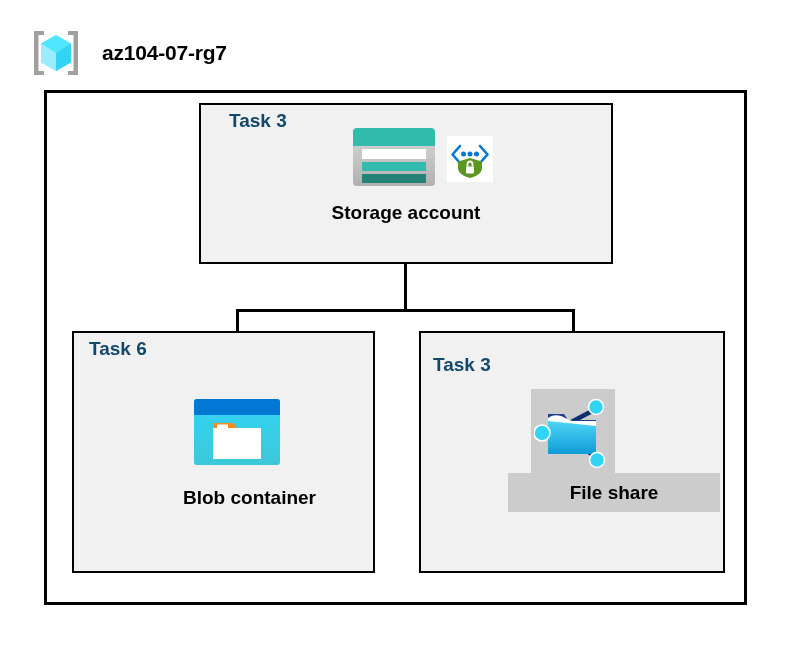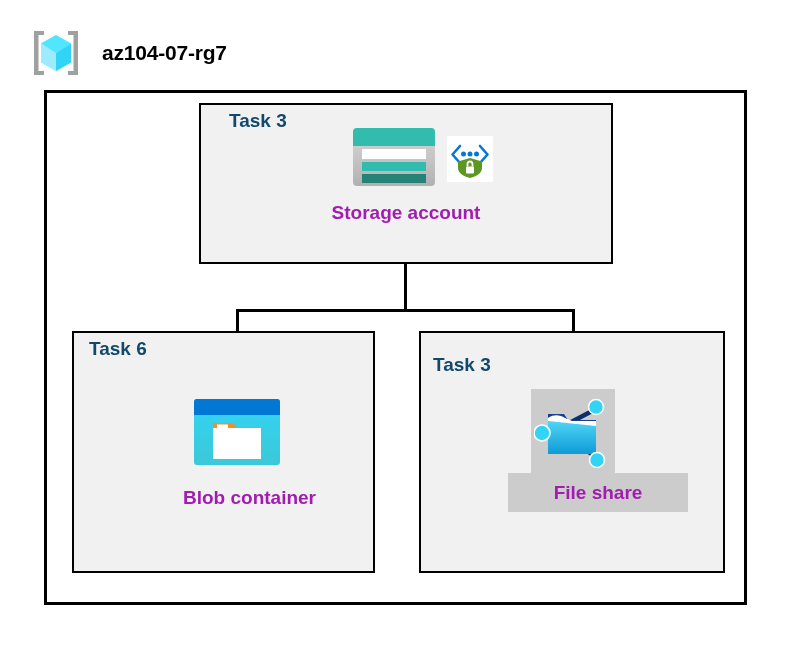--- a/index.html
+++ b/index.html
@@ -66,28 +66,28 @@
   }
   #task1-label { left: 229px; top: 110px; }
   #task2-label { left: 89px;  top: 338px; }
   #task3-label { left: 433px; top: 338px; margin-top: 16px; }
 
   
   .node-label {
     position: absolute;
     font-size: 19px;
     font-weight: bold;
-    color: #a21caf;
+    color: #000000;
     white-space: nowrap;
     text-align: center;
   }
   #storage-label { left: 199px; top: 202px; width: 414px; }
   #blob-label    { left: 72px;  top: 487px; width: 355px; }
   #fileshare-label {
-    left: 508px; top: 473px; width: 180px; height: 39px;
+    left: 508px; top: 473px; width: 212px; height: 39px;
     background: #cccccc;
     display: flex; align-items: center; justify-content: center;
   }
 
   
   #fileshare-icon-bg {
     position: absolute;
     left: 531px; top: 389px;
     width: 84px; height: 85px;
     background: #cccccc;

